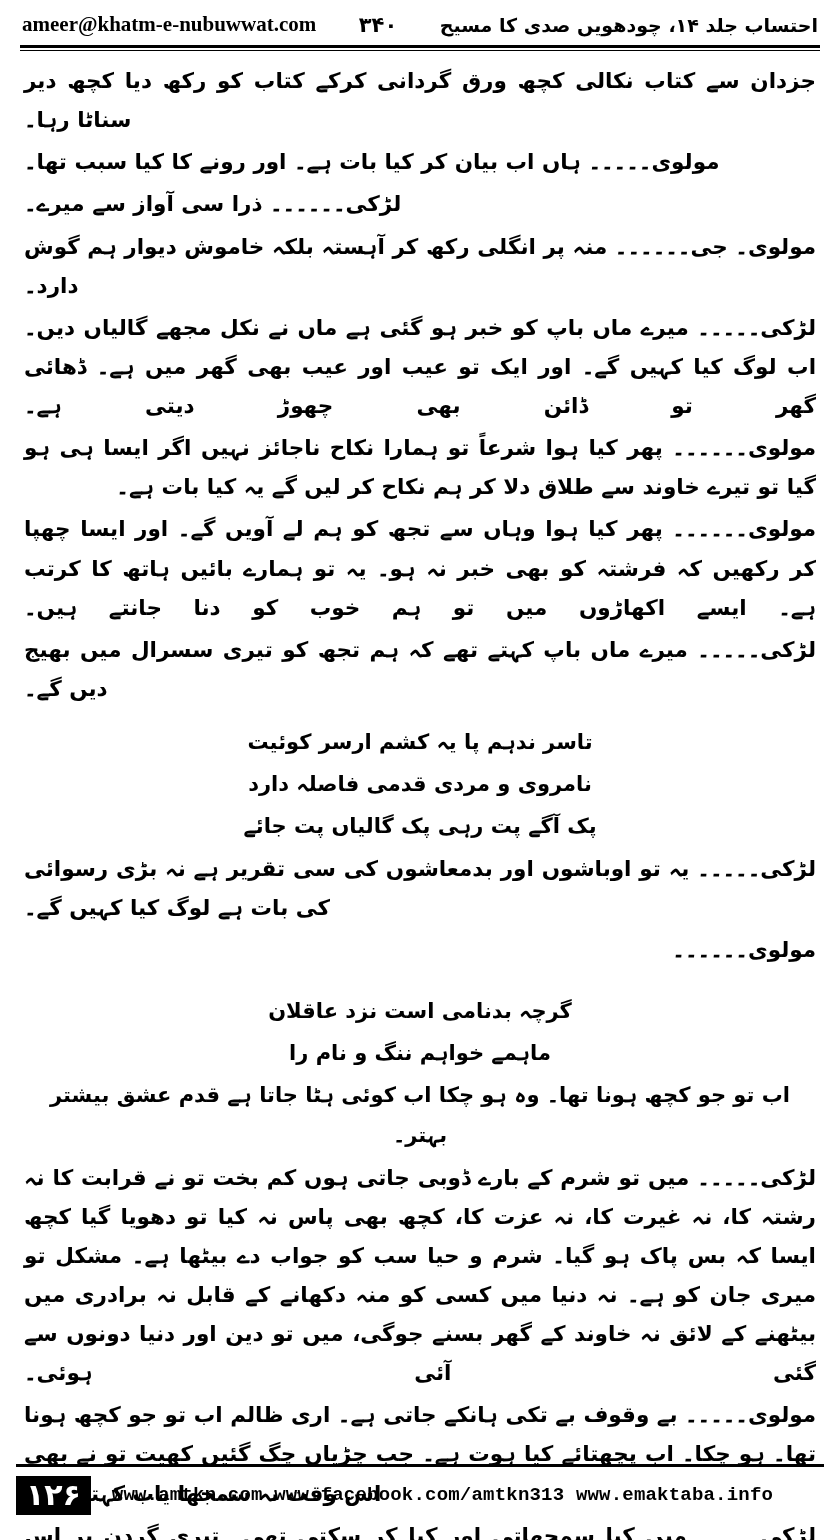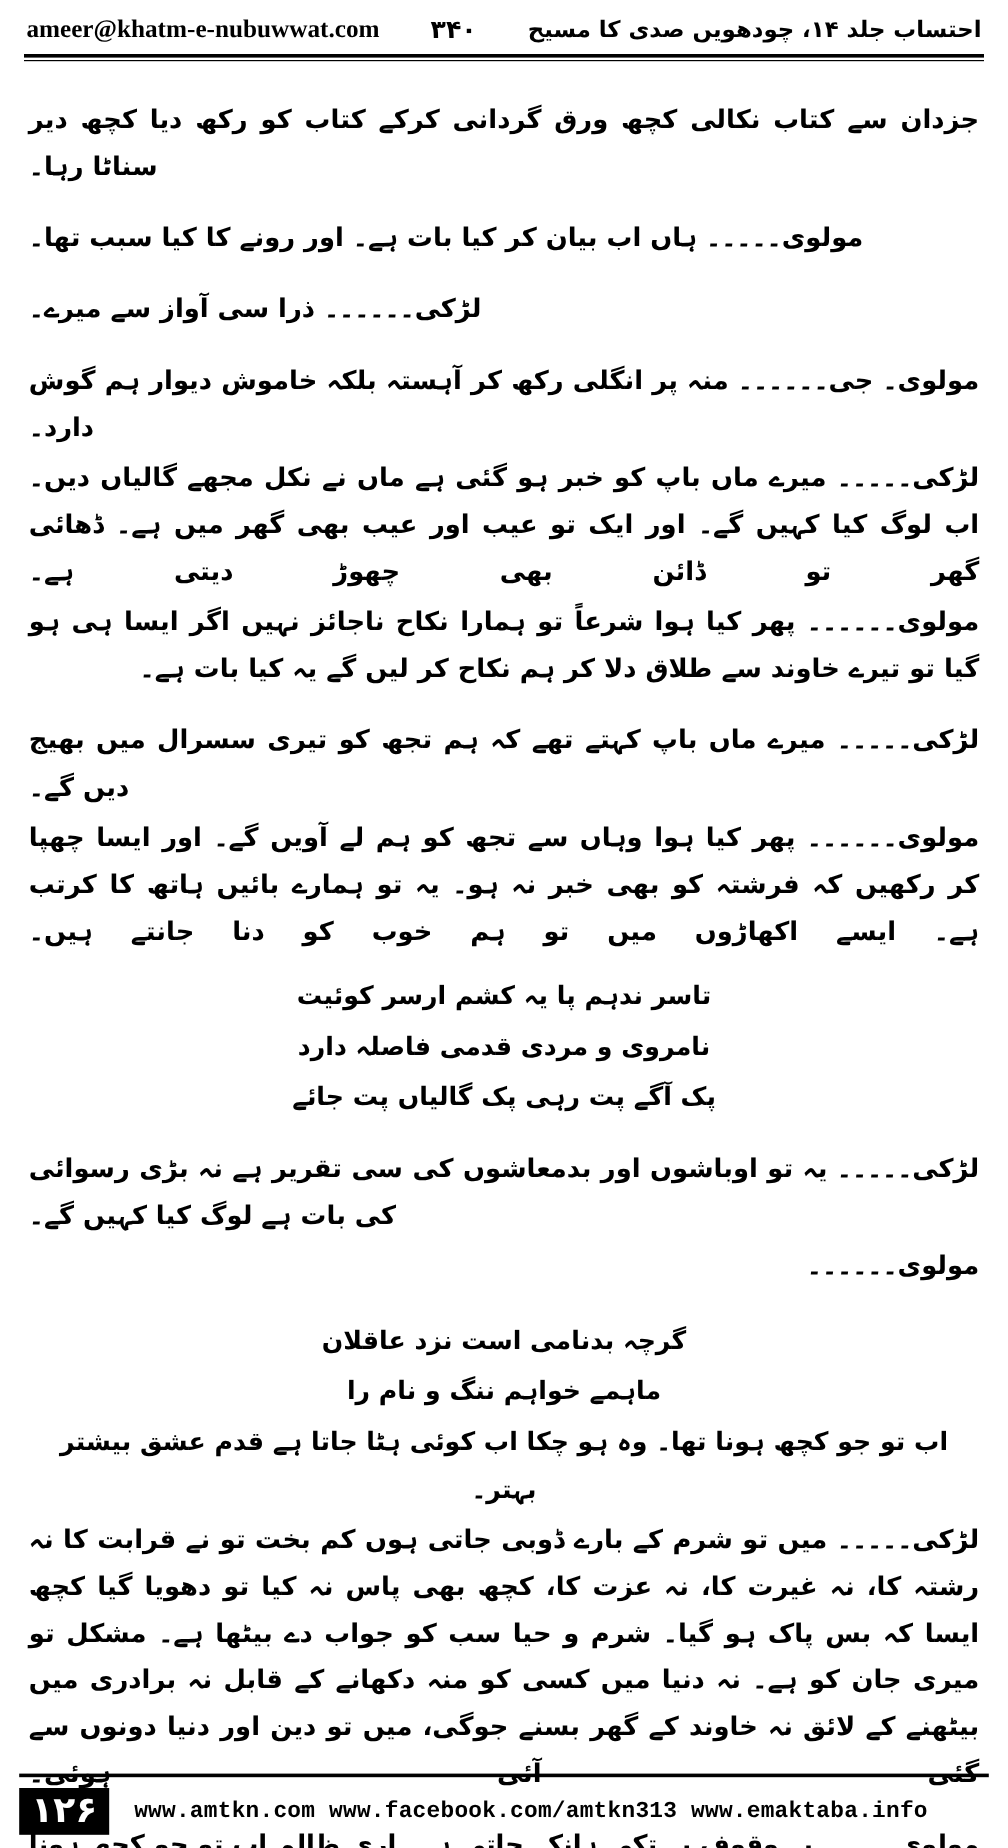--- a/index.html
+++ b/index.html
@@ -81,21 +81,20 @@
     direction: rtl;
     margin: 0 0 3px 0;
     font-weight: bold;
     letter-spacing: 0;
   }
   .para.last-right {
     text-align-last: right;
   }
   .para.last-left {
     text-align-last: left;
-    margin-top: 20px;
   }
 
   
   .verse {
     direction: rtl;
     text-align: center;
     font-size: 21px;
     font-weight: bold;
     line-height: 1.9;
     margin: 2px 0;
@@ -114,21 +113,21 @@
   }
   .spacer-sm { height: 10px; }
   .spacer-md { height: 18px; }
 
   
   .footer {
     position: absolute;
     left: 0;
     right: 0;
     bottom: 0;
-    height: 62px;
+    height: 76px;
   }
   .footer-rule {
     border-top: 3px solid #000;
     margin: 0 16px;
   }
   .footer-inner {
     display: flex;
     align-items: center;
     height: 56px;
     padding: 0 16px;
@@ -169,22 +168,22 @@
   <div class="header-rule thin"></div>
 
   <div class="body-area">
 
     <p class="para last-left">جزدان سے کتاب نکالی کچھ ورق گردانی کرکے کتاب کو رکھ دیا کچھ دیر سناٹا رہا۔</p>
     <p class="para last-left">مولوی۔۔۔۔۔ ہاں اب بیان کر کیا بات ہے۔ اور رونے کا کیا سبب تھا۔</p>
     <p class="para last-left">لڑکی۔۔۔۔۔۔ ذرا سی آواز سے میرے۔</p>
     <p class="para last-left">مولوی۔ جی۔۔۔۔۔۔ منہ پر انگلی رکھ کر آہستہ بلکہ خاموش دیوار ہم گوش دارد۔</p>
     <p class="para">لڑکی۔۔۔۔۔ میرے ماں باپ کو خبر ہو گئی ہے ماں نے نکل مجھے گالیاں دیں۔ اب لوگ کیا کہیں گے۔ اور ایک تو عیب اور عیب بھی گھر میں ہے۔ ڈھائی گھر تو ڈائن بھی چھوڑ دیتی ہے۔</p>
     <p class="para last-right">مولوی۔۔۔۔۔۔ پھر کیا ہوا شرعاً تو ہمارا نکاح ناجائز نہیں اگر ایسا ہی ہو گیا تو تیرے خاوند سے طلاق دلا کر ہم نکاح کر لیں گے یہ کیا بات ہے۔</p>
+    <p class="para">مولوی۔۔۔۔۔۔ پھر کیا ہوا وہاں سے تجھ کو ہم لے آویں گے۔ اور ایسا چھپا کر رکھیں کہ فرشتہ کو بھی خبر نہ ہو۔ یہ تو ہمارے بائیں ہاتھ کا کرتب ہے۔ ایسے اکھاڑوں میں تو ہم خوب کو دنا جانتے ہیں۔</p>
     <p class="para last-left">لڑکی۔۔۔۔۔ میرے ماں باپ کہتے تھے کہ ہم تجھ کو تیری سسرال میں بھیج دیں گے۔</p>
-    <p class="para">مولوی۔۔۔۔۔۔ پھر کیا ہوا وہاں سے تجھ کو ہم لے آویں گے۔ اور ایسا چھپا کر رکھیں کہ فرشتہ کو بھی خبر نہ ہو۔ یہ تو ہمارے بائیں ہاتھ کا کرتب ہے۔ ایسے اکھاڑوں میں تو ہم خوب کو دنا جانتے ہیں۔</p>
 
     <div class="spacer-sm"></div>
     <div class="verse wide">تاسر ندہم پا یہ کشم  ارسر کوئیت</div>
     <div class="verse wide">نامروی و مردی قدمی  فاصلہ دارد</div>
     <div class="verse-single">پک آگے پت رہی پک گالیاں پت جائے</div>
 
     <p class="para last-left">لڑکی۔۔۔۔۔ یہ تو اوباشوں اور بدمعاشوں کی سی تقریر ہے نہ بڑی رسوائی کی بات ہے لوگ کیا کہیں گے۔</p>
     <p class="para last-right">مولوی۔۔۔۔۔۔</p>
 
     <div class="spacer-md"></div>

